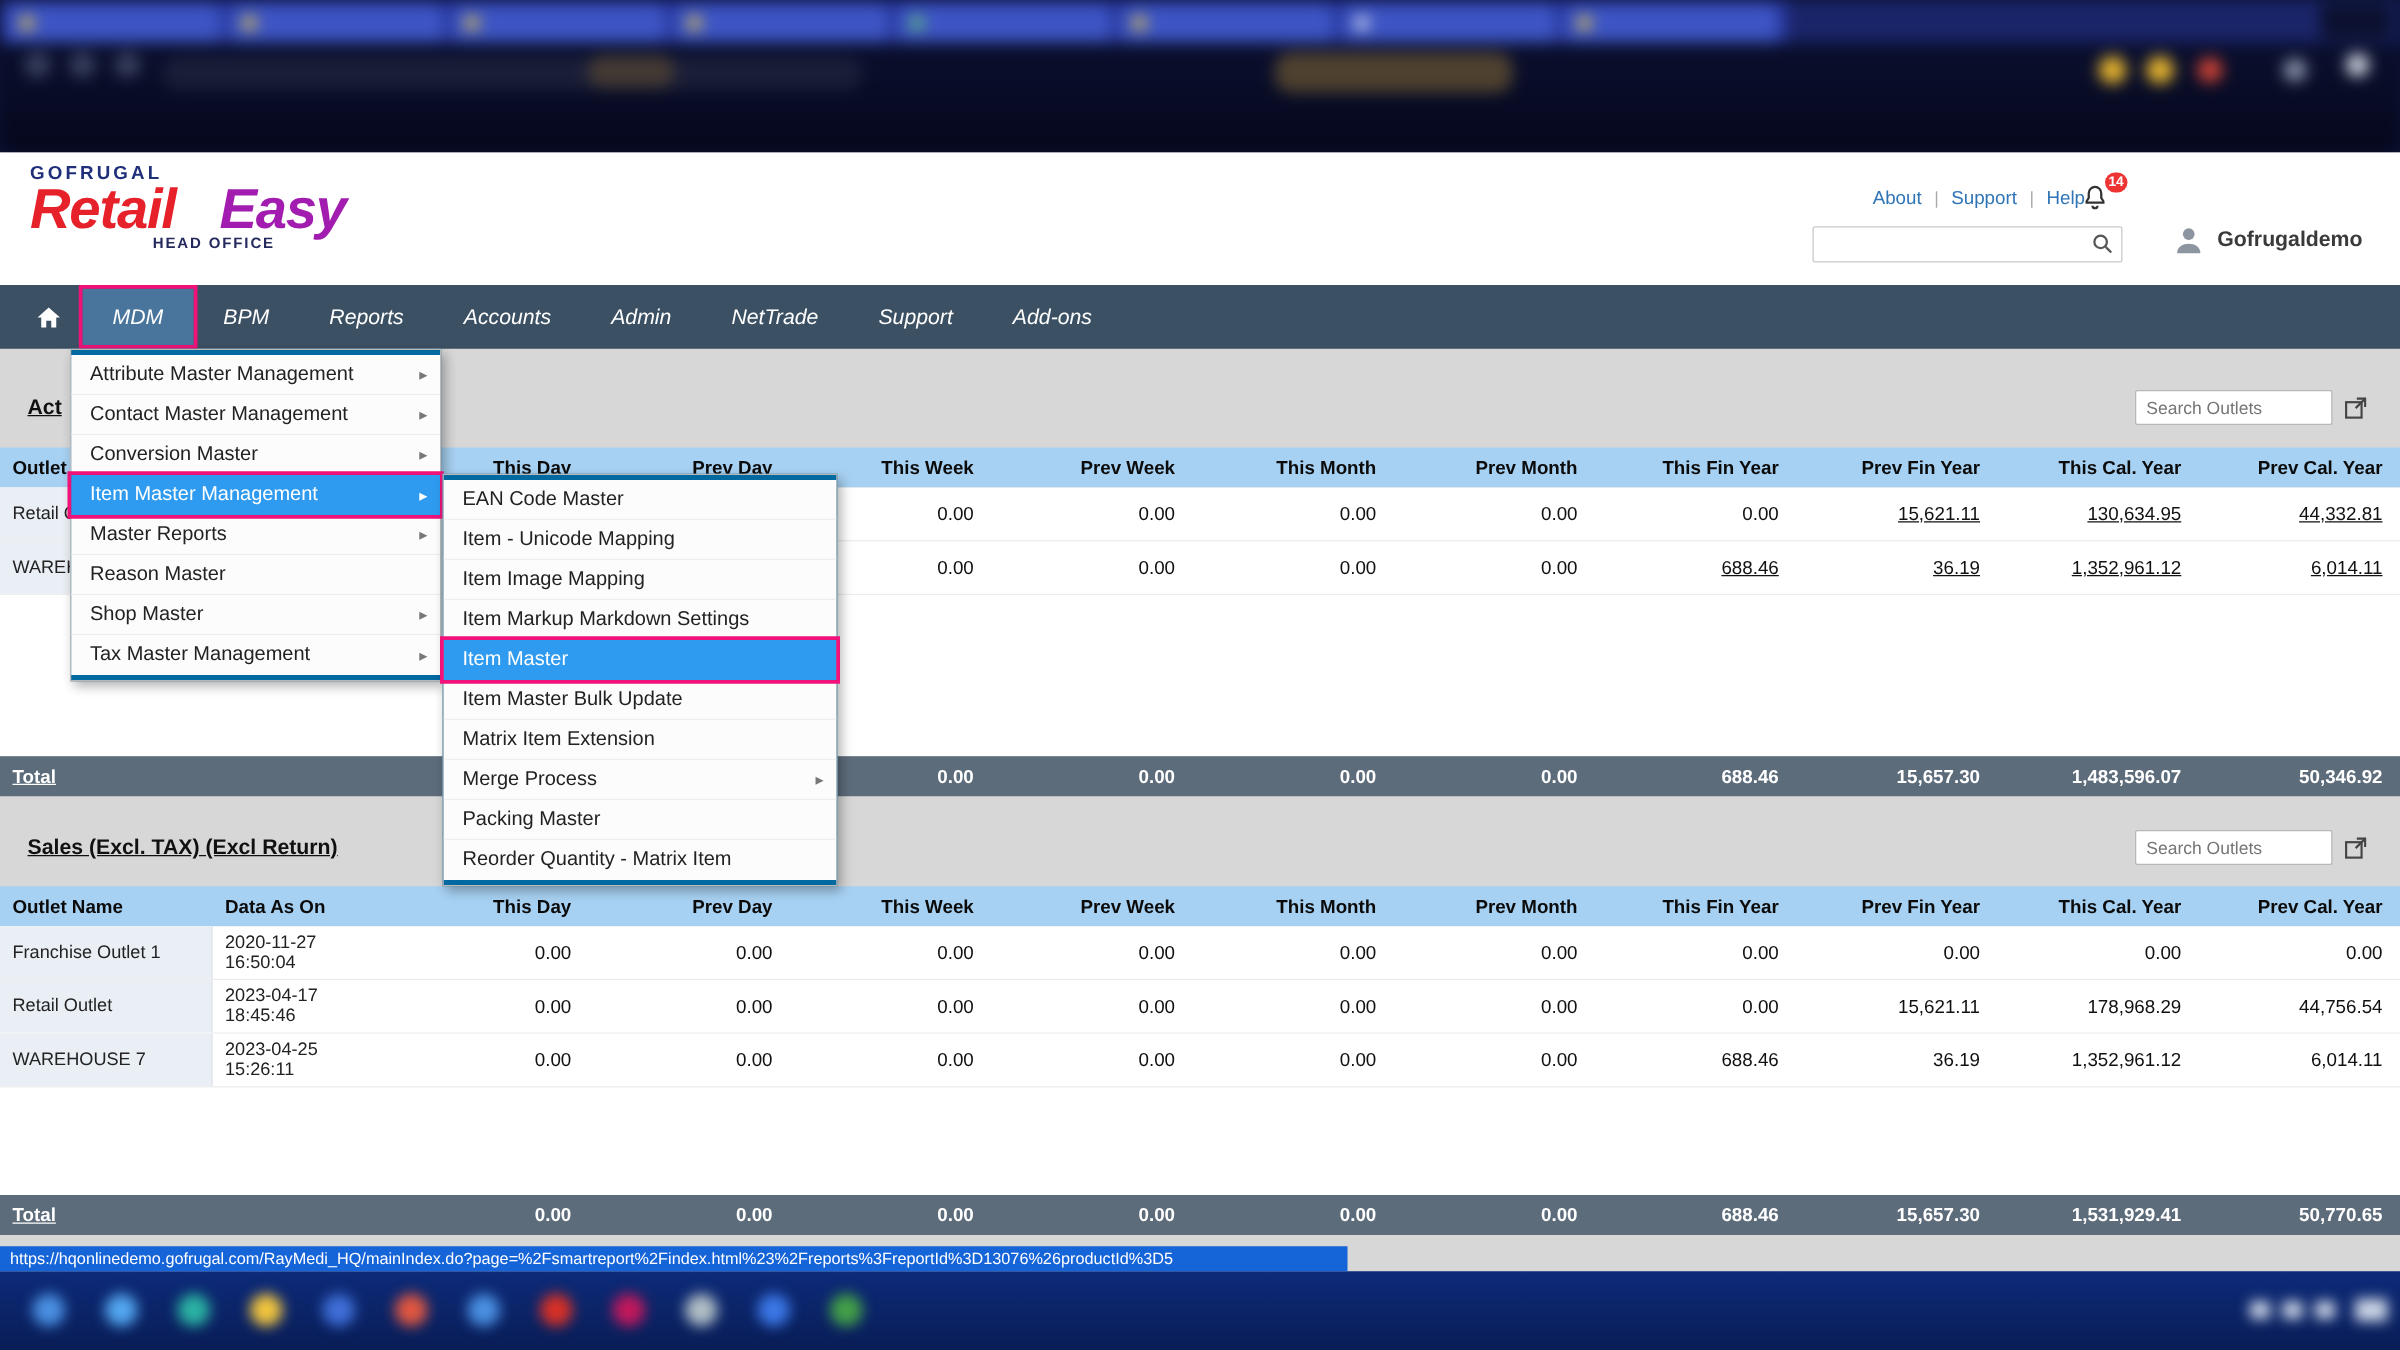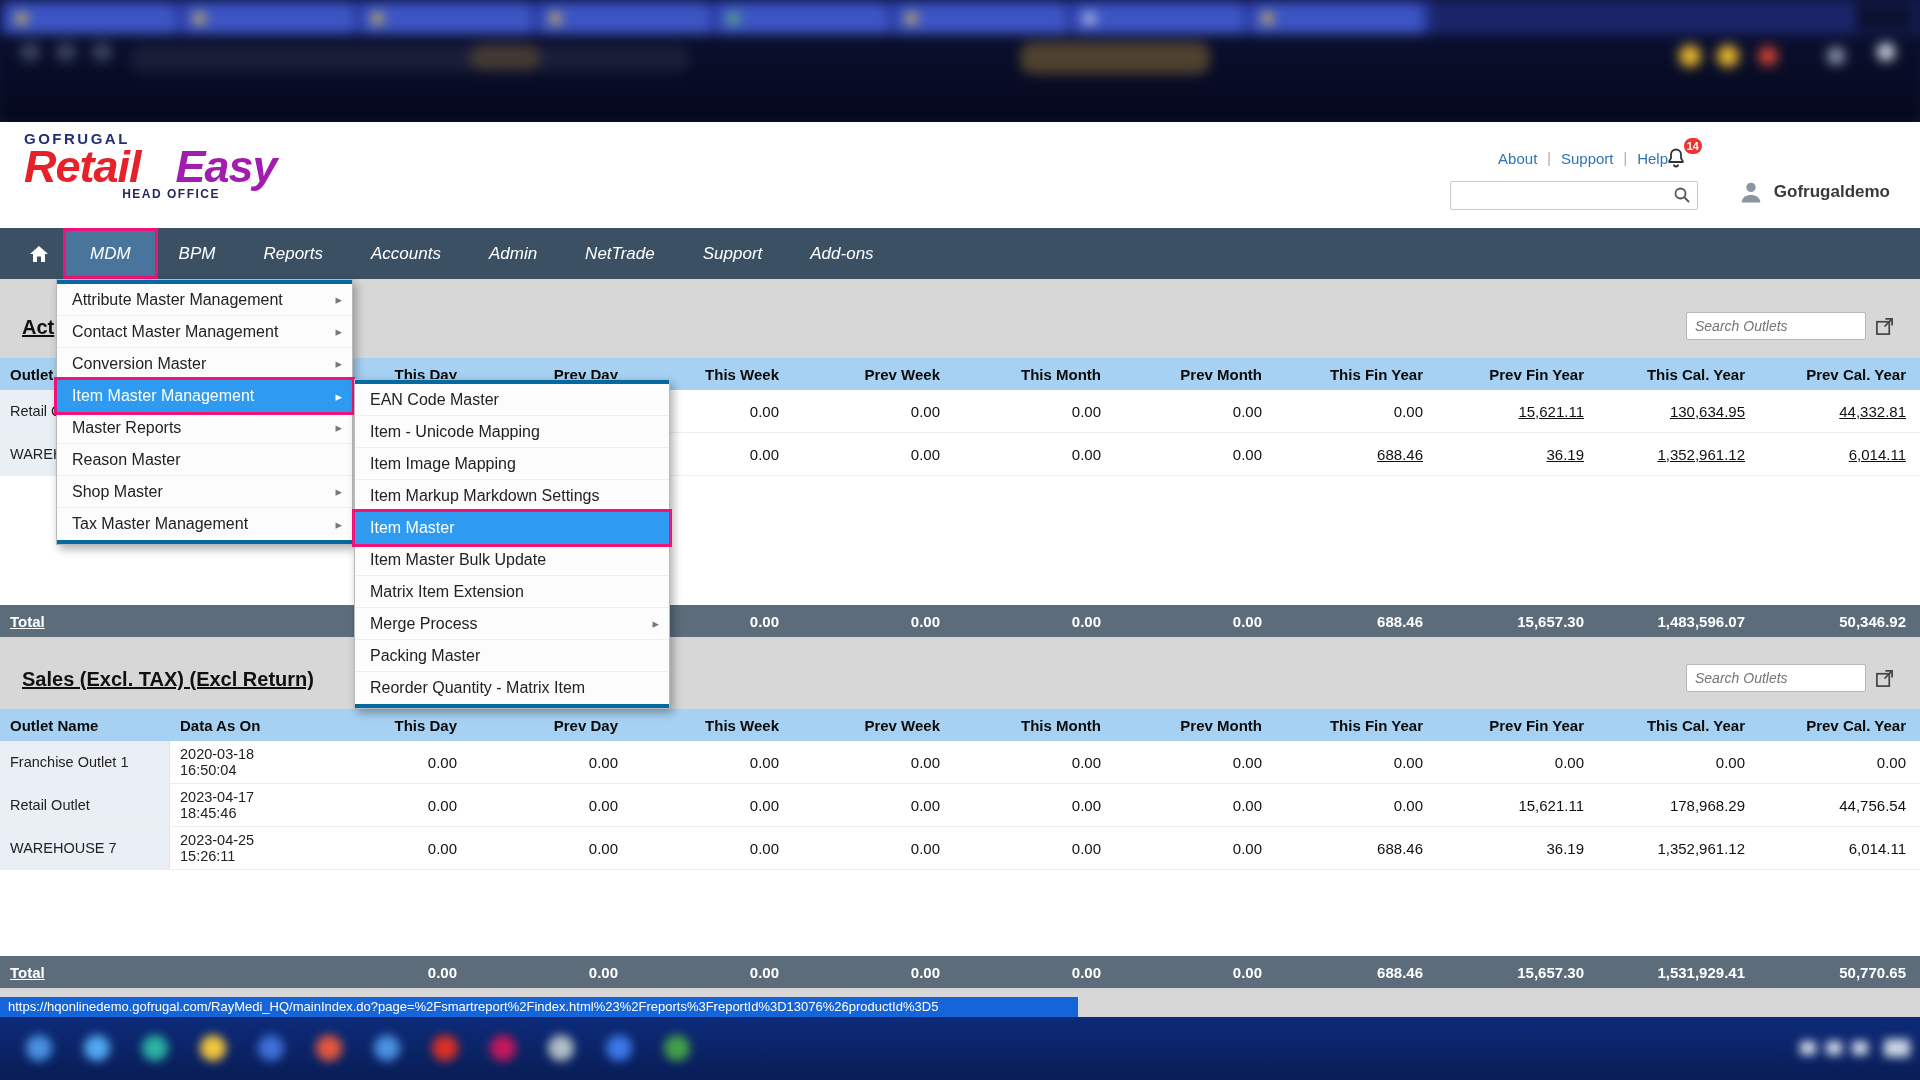--- a/index.html
+++ b/index.html
@@ -37,23 +37,23 @@
   .hdr-search input { width:100%; height:100%; border:1px solid #c9c9c9; border-radius:2px; padding:0 30px 0 8px; font-size:14px; font-family:"Liberation Sans", sans-serif; }
   .hdr-search .mag { position:absolute; right:7px; top:5px; }
   .hdr-user { position:absolute; right:30px; top:56px; display:flex; align-items:center; gap:9px; }
   .hdr-user .uname { font-size:17px; font-weight:bold; color:#3a3a3a; }
   
   .navbar { position:absolute; top:228px; left:0; width:1920px; height:51px; background:#3c5064; display:flex; align-items:center; padding-left:12px; z-index:10; }
   .nav-home { display:flex; align-items:center; padding:0 16px; height:45px; }
   .nav-item { color:#fff; font-size:17px; height:45px; display:flex; align-items:center; padding:0 24px; cursor:pointer; }
   .nav-item.active { background:#49759d; outline:3px solid #ef1379; outline-offset:0; }
   
-  .section-title { position:absolute; font-size:20px; font-weight:bold; color:#101010; text-decoration:underline; z-index:2; }
+  .section-title { position:absolute; font-size:17px; font-weight:bold; color:#101010; text-decoration:underline; z-index:2; }
   .outlet-search { position:absolute; display:flex; align-items:center; gap:9px; z-index:2; }
-  .outlet-search input { width:180px; height:28px; border:1px solid #b7b7b7; border-radius:2px; padding:0 8px; font-size:14px; font-family:"Liberation Sans", sans-serif; background:#fff;font-style:italic; }
+  .outlet-search input { width:158px; height:28px; border:1px solid #b7b7b7; border-radius:2px; padding:0 8px; font-size:14px; font-family:"Liberation Sans", sans-serif; background:#fff; }
   .tbl { position:absolute; left:0; width:1920px; z-index:1; }
   .t-row { display:grid; grid-template-columns:170px 140px repeat(10, 1fr); }
   .t-head { height:32px; background:#a7d1f2; align-items:center; }
   .th { font-size:15px; font-weight:bold; color:#0b0b0b; text-align:right; padding:0 14px 0 8px; white-space:nowrap; overflow:hidden; }
   .th.left { text-align:left; padding-left:10px; }
   .t-body { height:43px; background:#fff; align-items:center; border-bottom:1px solid #ededed; }
   .name-cell { background:#eaeff5; height:100%; display:flex; align-items:center; padding-left:10px; font-size:14.5px; color:#222; border-right:1px solid #dde3ea; }
   .date-cell { padding-left:10px; font-size:14.5px; color:#222; }
   .num { text-align:right; padding-right:14px; font-size:15px; color:#111; white-space:nowrap; }
   .num.link { text-decoration:underline; cursor:pointer; }
@@ -275,21 +275,21 @@
         <div class="th">Prev Week</div>
         <div class="th">This Month</div>
         <div class="th">Prev Month</div>
         <div class="th">This Fin Year</div>
         <div class="th">Prev Fin Year</div>
         <div class="th">This Cal. Year</div>
         <div class="th">Prev Cal. Year</div>
       </div>
       <div class="t-row t-body">
         <div class="name-cell">Franchise Outlet 1</div>
-        <div class="date-cell">2020-03-18 16:50:04</div>
+        <div class="date-cell">2020-11-27 16:50:04</div>
         <div class="num">0.00</div>
         <div class="num">0.00</div>
         <div class="num">0.00</div>
         <div class="num">0.00</div>
         <div class="num">0.00</div>
         <div class="num">0.00</div>
         <div class="num">0.00</div>
         <div class="num">0.00</div>
         <div class="num">0.00</div>
         <div class="num">0.00</div>

